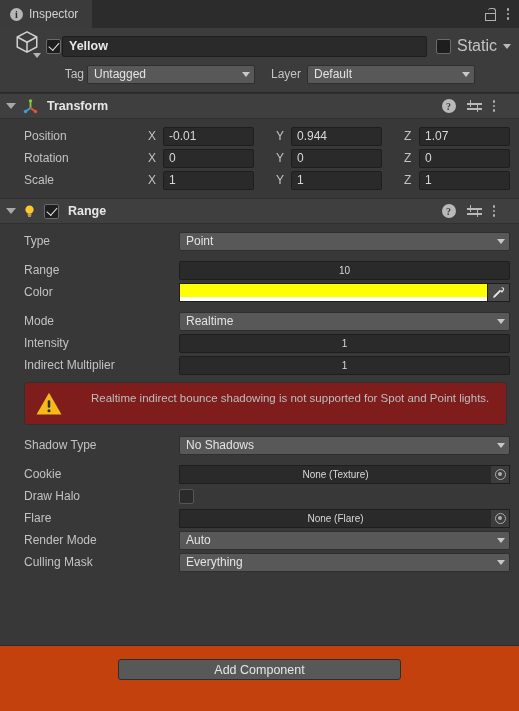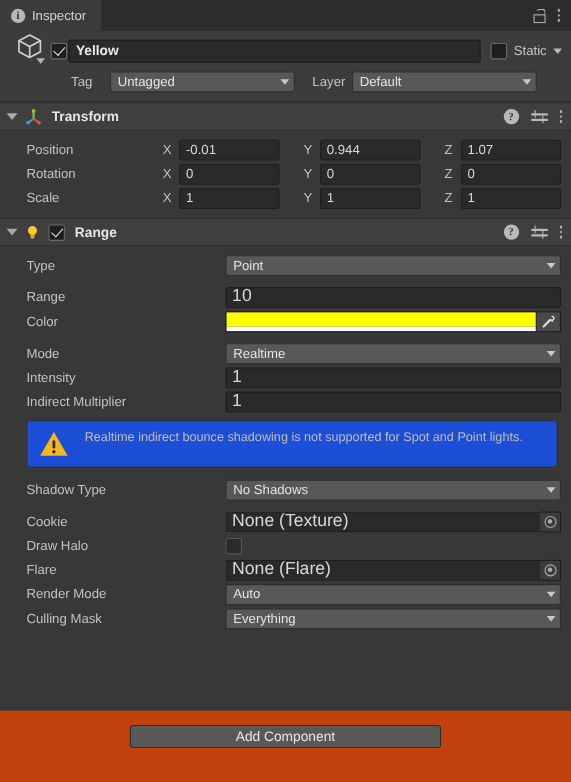--- a/index.html
+++ b/index.html
@@ -40,65 +40,65 @@
   .cb.checked::after {
     content:""; position:absolute; left:4px; top:0px; width:4.5px; height:9px;
     border:solid #e0e0e0; border-width:0 1.8px 1.8px 0; transform:rotate(42deg);
   }
   .name-field {
     flex:1; height:21px; background:#2a2a2a; border:1px solid #1d1d1d; border-radius:2px;
     margin-left:1px; display:flex; align-items:center; padding:0 6px;
     color:#e8e8e8; font-weight:bold; font-size:12.5px;
   }
   .static-wrap { display:flex; align-items:center; gap:6px; margin-left:9px; }
-  .static-label { color:#c4c4c4; font-size:12px; }
+  .static-label { color:#c4c4c4; font-size:16px; }
   .caret-dn { width:0;height:0;border-left:4px solid transparent;border-right:4px solid transparent;border-top:5px solid #b9b9b9; }
 
   .go-row2 { display:flex; align-items:center; height:20px; margin-top:7px; padding-left:38px; }
   .small-label { color:#c4c4c4; font-size:12px; text-align:right; }
   .dropdown {
     height:19px; background:#585858; border:1px solid #2f2f2f; border-radius:2px;
     display:flex; align-items:center; padding:0 4px 0 6px; color:#e3e3e3; font-size:12px; position:relative;
   }
   .dropdown .dd-text { flex:1; overflow:hidden; white-space:nowrap; }
   .dd-arrow { width:0;height:0;border-left:4.5px solid transparent;border-right:4.5px solid transparent;border-top:5px solid #c8c8c8; margin-left:4px; }
 
   
   .comp-header {
     height:26px; background:#3f3f3f; display:flex; align-items:center;
-    border-top:1px solid #303030; border-bottom:1px solid #303030; padding:0 8px 0 6px; flex:0 0 26px;
+    border-top:1px solid #303030; border-bottom:1px solid #303030; padding:0 24px 0 6px; flex:0 0 26px;
   }
   .foldout { width:0;height:0;border-left:5px solid transparent;border-right:5px solid transparent;border-top:6px solid #a8a8a8; margin-right:6px; }
   .comp-title { font-weight:bold; color:#e6e6e6; font-size:12.5px; }
   .hdr-spacer { flex:1; }
   .hdr-icons { display:flex; align-items:center; gap:11px; }
   .help-ico { width:14px;height:14px;border-radius:50%;background:#b9b9b9;color:#3a3a3a;font-size:10px;font-weight:bold;display:flex;align-items:center;justify-content:center;font-family:"Liberation Serif",serif; }
   .preset-ico { width:15px; height:14px; position:relative; }
   .preset-ico i { position:absolute; background:#b9b9b9; display:block; }
   .comp-body { background:#383838; padding:6px 0 7px 0; }
 
   .row { display:flex; align-items:center; height:22px; padding:0 9px 0 0; }
-  .row-label { width:205px; padding-left:24px; color:#c2c2c2; font-size:12px; }
+  .row-label { width:179px; padding-left:24px; color:#c2c2c2; font-size:12px; }
   .field {
     flex:1; height:19px; background:#2a2a2a; border:1px solid #1e1e1e; border-radius:2px;
-    display:flex; align-items:center; padding:0 5px; color:#d8d8d8; font-size:16px;
+    display:flex; align-items:center; padding:0 5px; color:#d8d8d8; font-size:10px;justify-content:center;
   }
   .axis-group { display:flex; align-items:center; flex:1; gap:0; }
   .axis-lbl { width:17px; text-align:left; color:#c2c2c2; font-size:12px; padding-left:2px; }
   .axis-field { width:91px; height:19px; background:#2a2a2a; border:1px solid #1e1e1e; border-radius:2px; display:flex;align-items:center;padding:0 5px;color:#d8d8d8;font-size:12px; margin-right:20px;}
 
   
   .color-field { flex:1; display:flex; align-items:center; }
   .color-box { flex:1; height:19px; border:1px solid #1d1d1d; display:flex; flex-direction:column; }
   .color-main { flex:1; }
   .color-alpha { height:4px; background:#ffffff; }
   .eyedropper { width:22px; height:19px; background:#4a4a4a; border:1px solid #1d1d1d; border-left:none; display:flex;align-items:center;justify-content:center; }
 
   
-  .warnbox { margin:6px 12px 2px 24px; background:#1d4ed8; border:1px solid #303030; border-radius:3px; display:flex; gap:14px; padding:8px 10px; align-items:flex-start; }
+  .warnbox { margin:6px 12px 2px 24px; background:#7f1d1d; border:1px solid #303030; border-radius:3px; display:flex; gap:28px; padding:8px 10px; align-items:flex-start; }
   .warn-tri { flex:0 0 28px; }
   .warn-text { color:#bdbdbd; font-size:11.5px; line-height:1.35; }
 
   .picker { width:19px;height:19px;background:#3c3c3c;border:1px solid #1e1e1e;border-left:none;display:flex;align-items:center;justify-content:center; }
   .picker .o { width:11px;height:11px;border-radius:50%;border:1.5px solid #adadad;display:flex;align-items:center;justify-content:center; }
   .picker .o i { width:4px;height:4px;border-radius:50%;background:#adadad;display:block; }
   .obj-field { flex:1; display:flex; align-items:center; }
   .obj-field .field { border-right:none; border-radius:2px 0 0 2px; }
 
   .cb-small { width:15px;height:15px;background:#2b2b2b;border:1px solid #565656;border-radius:2px; }
@@ -149,21 +149,21 @@
         <span>Yellow</span>
       </div>
       <div class="static-wrap">
         <span class="cb"></span>
         <span class="static-label">Static</span>
         <span class="caret-dn"></span>
       </div>
     </div>
     <div class="go-row2">
       <span class="small-label" style="width:38px">Tag</span>
-      <div class="dropdown" style="width:168px;margin-left:16px">
+      <div class="dropdown" style="width:168px;margin-left:3px">
         <span class="dd-text">Untagged</span>
         <span class="dd-arrow"></span>
       </div>
       <span class="small-label" style="width:46px">Layer</span>
       <div class="dropdown" style="width:168px;margin-left:6px">
         <span class="dd-text">Default</span>
         <span class="dd-arrow"></span>
       </div>
     </div>
   </div>

